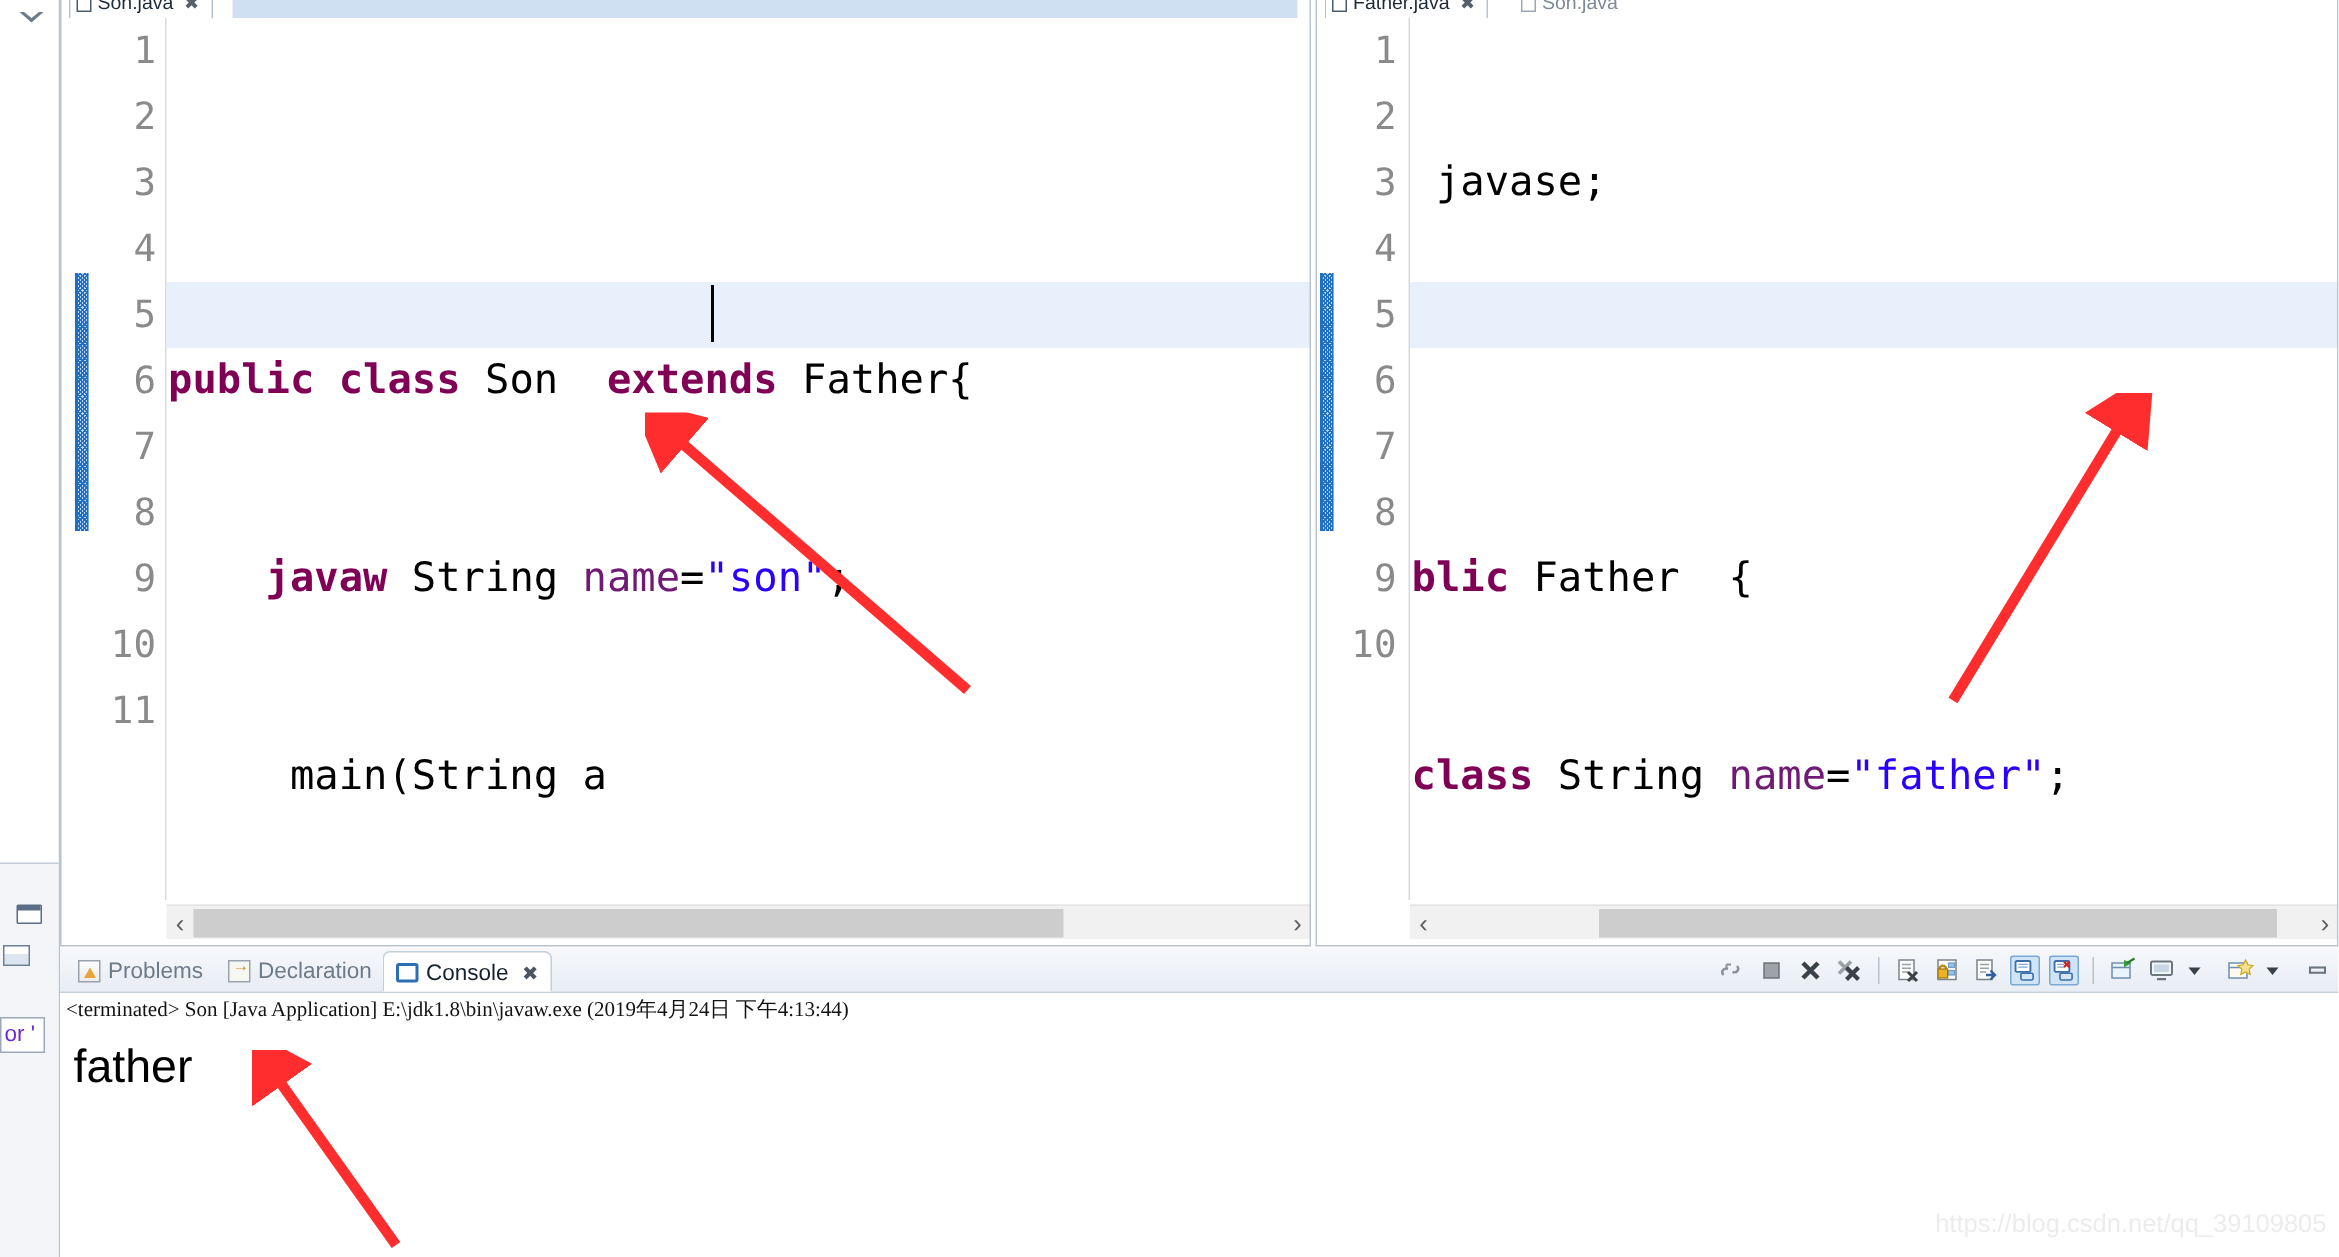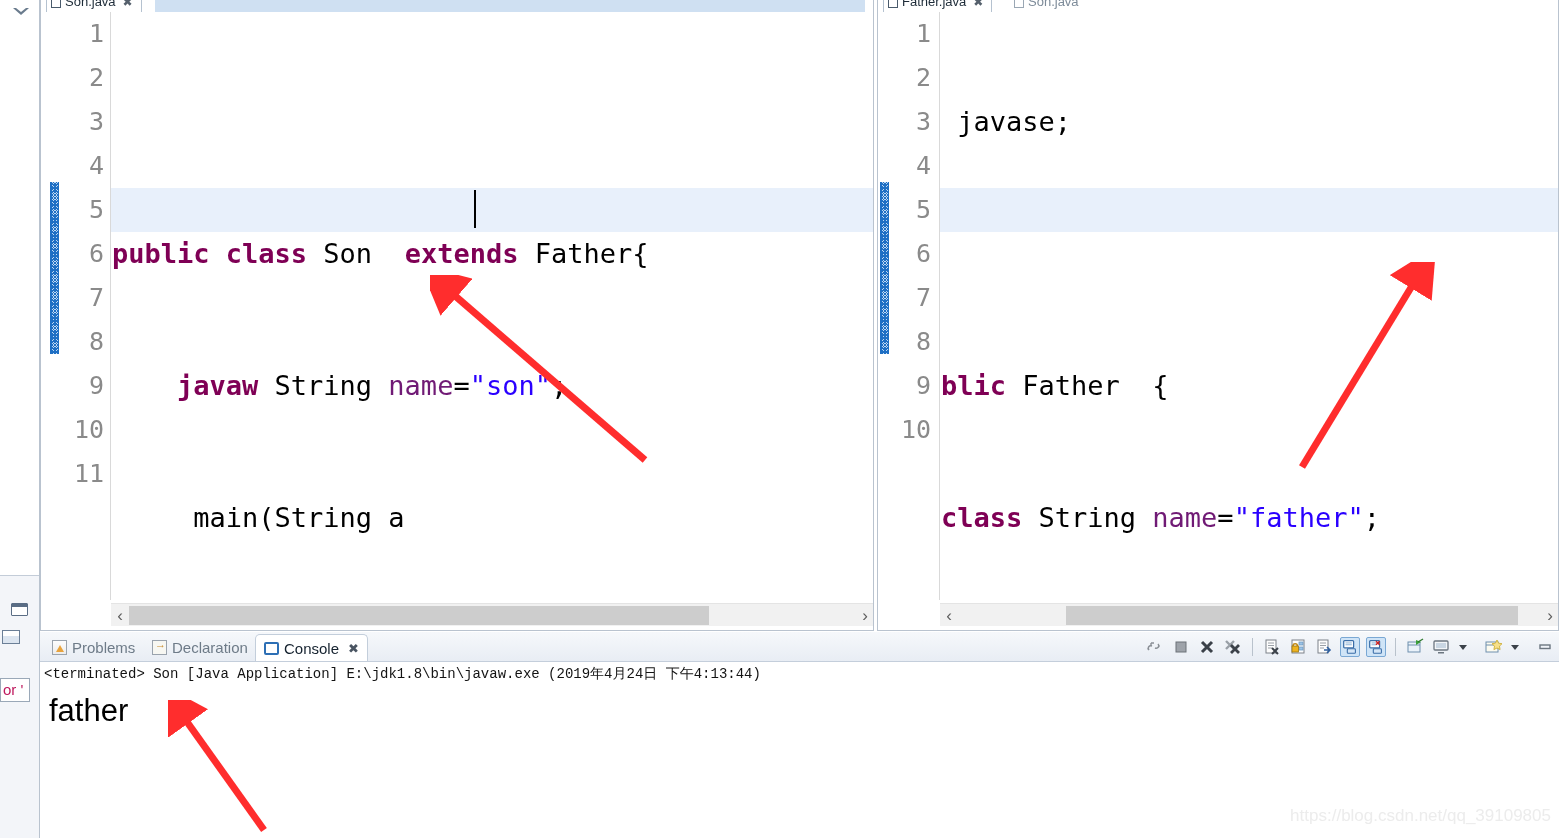--- a/index.html
+++ b/index.html
@@ -60,21 +60,21 @@
     position: absolute; left: 2px; top: 630px;
     width: 18px; height: 14px;
     border: 1.6px solid #6b7f97;
     background: linear-gradient(#ffffff 0 40%, #dce5f0 40% 100%);
   }
   .strip-or {
     position: absolute; left: 0px; top: 678px;
     width: 30px; height: 24px;
     border: 1px solid #9aa8b8;
     background: #ffffff;
-    color: #be185d;
+    color: #6d28d9;
     font-size: 15px;
     line-height: 22px;
     padding-left: 2px;
     overflow: hidden;
     white-space: nowrap;
     font-family: "Liberation Sans", sans-serif;
   }
 
   
   .editor {
@@ -257,21 +257,21 @@
   .tsep {
     width: 1px; height: 18px; background: #b9c2cc; margin: 0 3px;
   }
 
   .console-header {
     position: absolute; left: 0; top: 31px; width: 1519px; height: 22px;
     font-size: 14px; color: #131313;
     line-height: 22px;
     padding-left: 4px;
     white-space: nowrap;
-    font-family: Liberation Mono, monospace;
+    font-family: Liberation Serif, serif;
   }
   .console-body {
     position: absolute; left: 0; top: 53px; width: 1519px; height: 153px;
     background: #ffffff;
   }
   .console-out {
     position: absolute; left: 9px; top: 8px;
     font-family: Liberation Sans, sans-serif;
     font-size: 31px;
     color: #000000;

